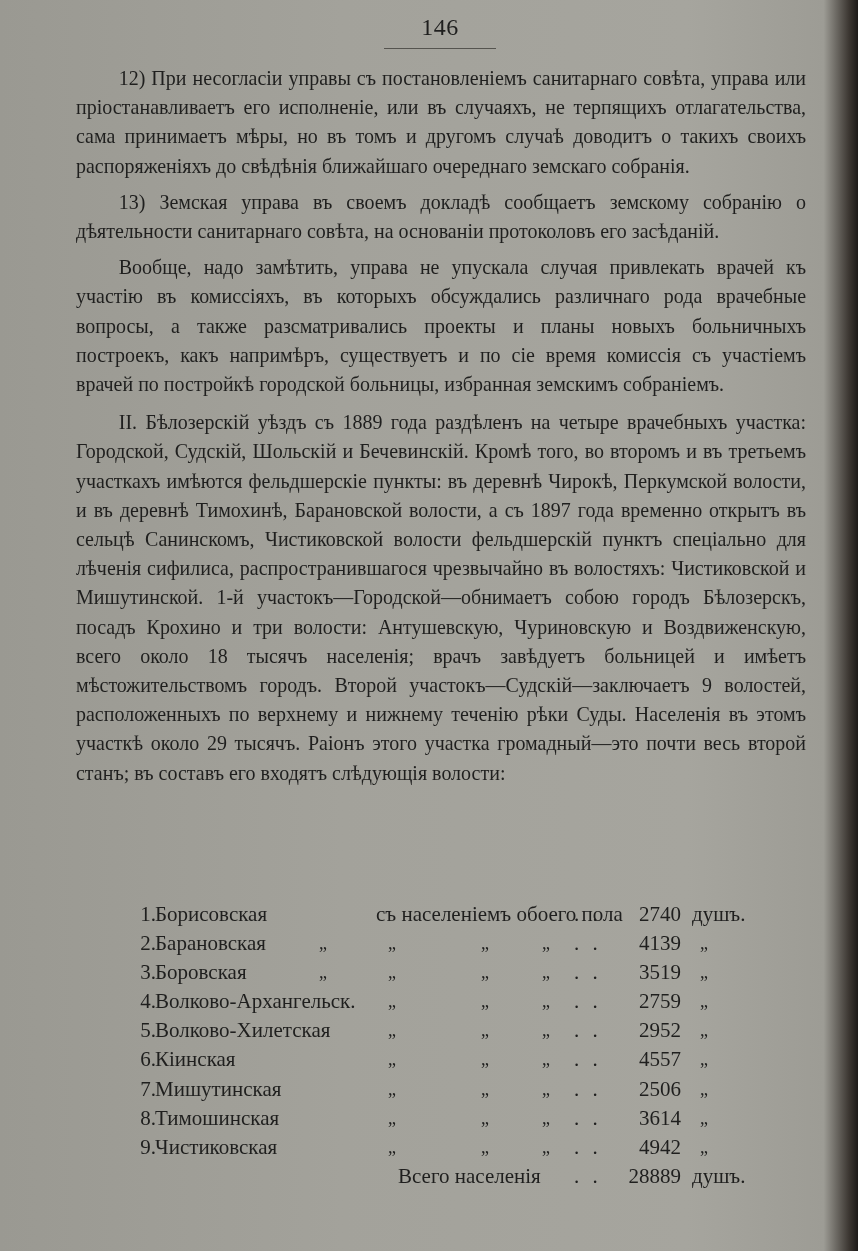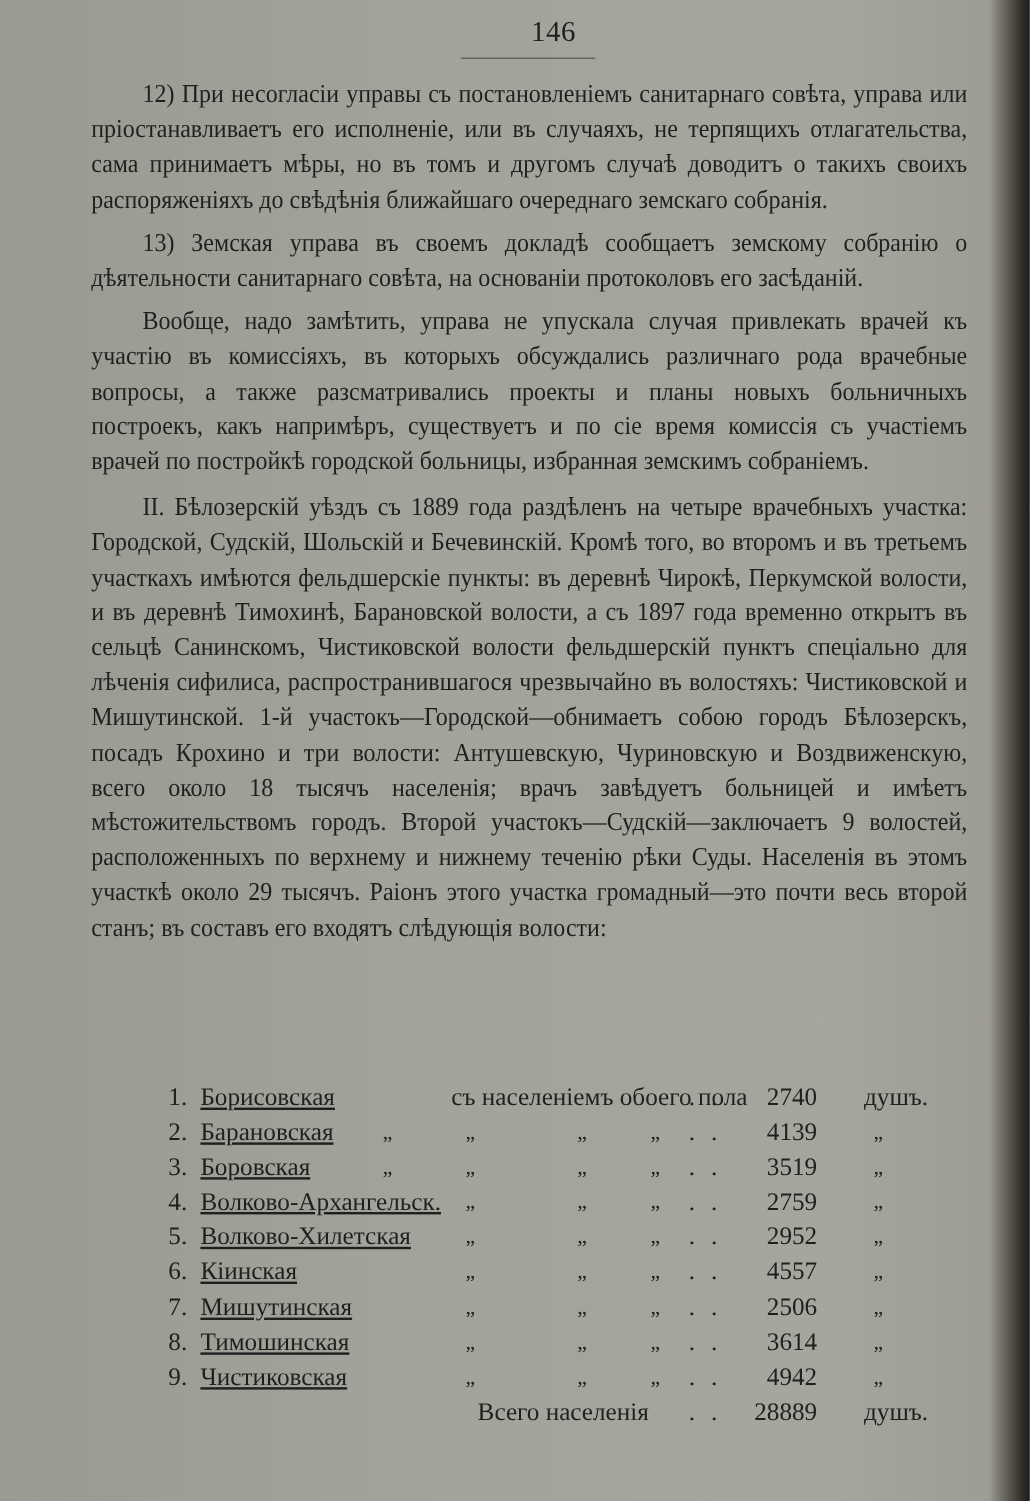--- a/index.html
+++ b/index.html
@@ -5,47 +5,47 @@
   html, body { margin: 0; padding: 0; }
   body {
     width: 858px; height: 1251px; overflow: hidden;
     background: #9f9e97;
     background-image: linear-gradient(90deg, #9a9992 0%, #a3a29b 40%, #a6a59e 80%, #9d9c95 96%, #3a3530 99%, #1c1a18 100%);
     font-family: "Liberation Serif", "DejaVu Serif", serif;
     color: #1f1f1e;
     position: relative;
   }
   .page-number {
-    position: absolute; left: 368px; width: 112px; top: 14px;
-    text-align: right; font-size: 24px; letter-spacing: 0.5px;
+    position: absolute; left: 384px; width: 112px; top: 14px;
+    text-align: center; font-size: 24px; letter-spacing: 0.5px;
   }
   .rule {
     position: absolute; left: 384px; width: 112px; top: 48px;
     height: 1px; background: #55544f;
   }
   .body-text {
     position: absolute; left: 76px; top: 64px; width: 730px;
     font-size: 21.5px; line-height: 29.2px;
     text-align: justify;
     font-stretch: condensed;
     transform: scaleX(0.93); transform-origin: left top;
     width: 785px;
   }
   .para { margin: 0 0 7px 0; text-indent: 46px; }
   .para.gap { margin-bottom: 9px; }
   .list { position: absolute; left: 134px; top: 900px; font-size: 21px; line-height: 29.1px; }
   .row { position: relative; height: 29.1px; white-space: nowrap; }
   .row span { position: absolute; top: 0; }
   .num { left: 0; width: 22px; text-align: right; }
-  .name { left: 33px; text-decoration: underline; }
+  .name { left: 21px; }
   .q { font-size: 18px; }
   .q1 { left: 185px; } .q2 { left: 254px; } .q3 { left: 347px; } .q4 { left: 408px; }
   .dots { left: 440px; letter-spacing: 4px; }
   .val { left: 487px; width: 60px; text-align: right; }
-  .unit { left: 558px; margin-left: 28px; }
+  .unit { left: 558px; }
   .total-label { left: 264px; }
 </style>
 </head>
 <body>
 
 <div class="page-number">146</div>
 <div class="rule"></div>
 
 <div class="body-text">
   <p class="para">12) При несогласіи управы съ постановленіемъ санитарнаго совѣта, управа или пріостанавливаетъ его исполненіе, или въ случаяхъ, не терпящихъ отлагательства, сама принимаетъ мѣры, но въ томъ и другомъ случаѣ доводитъ о такихъ своихъ распоряженіяхъ до свѣдѣнія ближайшаго очереднаго земскаго собранія.</p>

